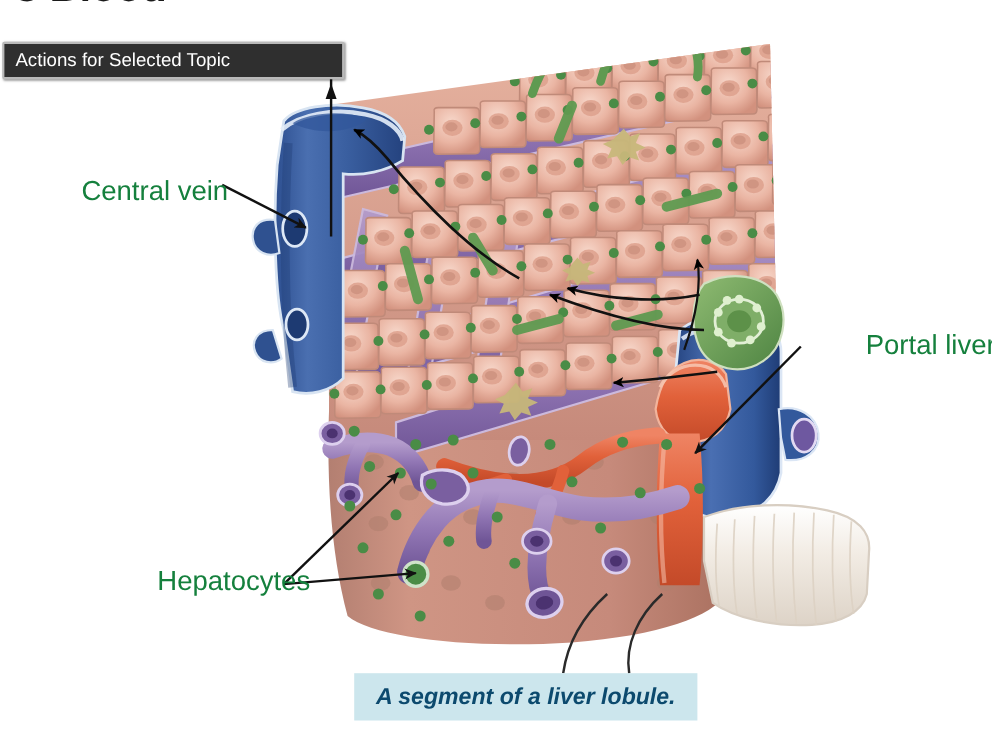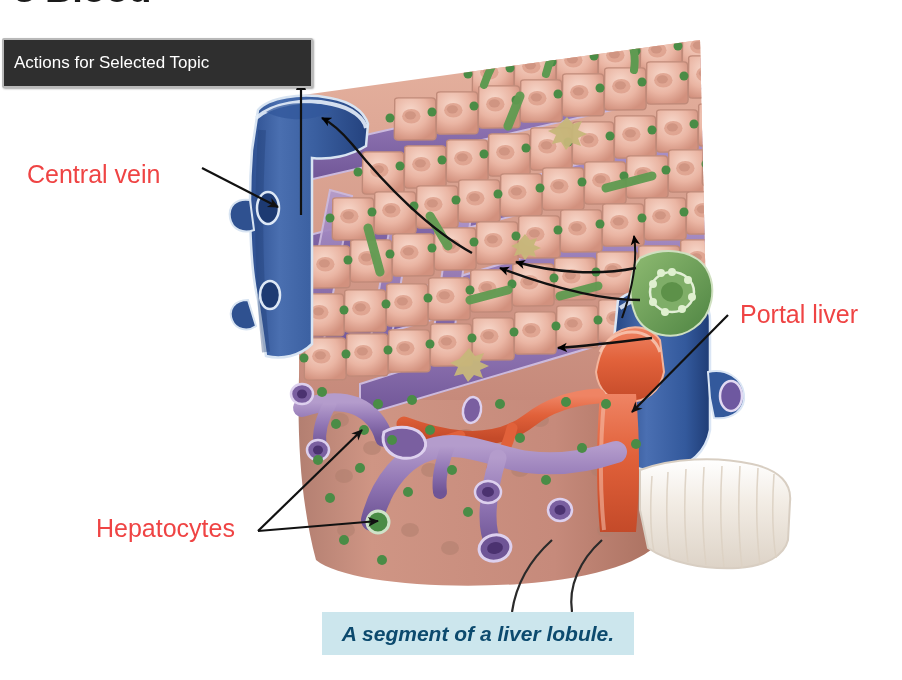--- a/index.html
+++ b/index.html
@@ -28,44 +28,45 @@
     white-space: nowrap;
     font-family: "Liberation Sans", sans-serif;
   }
 
   
   #tooltip {
     position: absolute;
     left: 2px;
     top: 38px;
     width: 311px;
-    height: 50px;
+    height: 34px;
     box-sizing: border-box;
     background: #2f2f2f;
     border: 2px solid #b9b9b9;
     border-radius: 2px;
     box-shadow: 1px 1px 2px rgba(0,0,0,0.35);
     display: flex;
     align-items: center;
     padding-left: 10px;
   }
   #tooltip .tip-text {
     color: #ffffff;
     font-size: 17px;
     font-family: "Liberation Sans", sans-serif;
     white-space: nowrap;
   }
 
   
   .anno-label {
     position: absolute;
-    color: #ef4444;
+    color: #15803d;
     font-size: 25px;
     font-family: "Liberation Sans", sans-serif;
     white-space: nowrap;
+    margin-left: 47px;
   }
   #label-central-vein { left: 27px;  top: 160px; }
   #label-portal-vein  { left: 740px; top: 300px; }
   #label-hepatocytes  { left: 96px;  top: 514px; }
 
   
   #caption-box {
     position: absolute;
     left: 322px;
     top: 612px;

